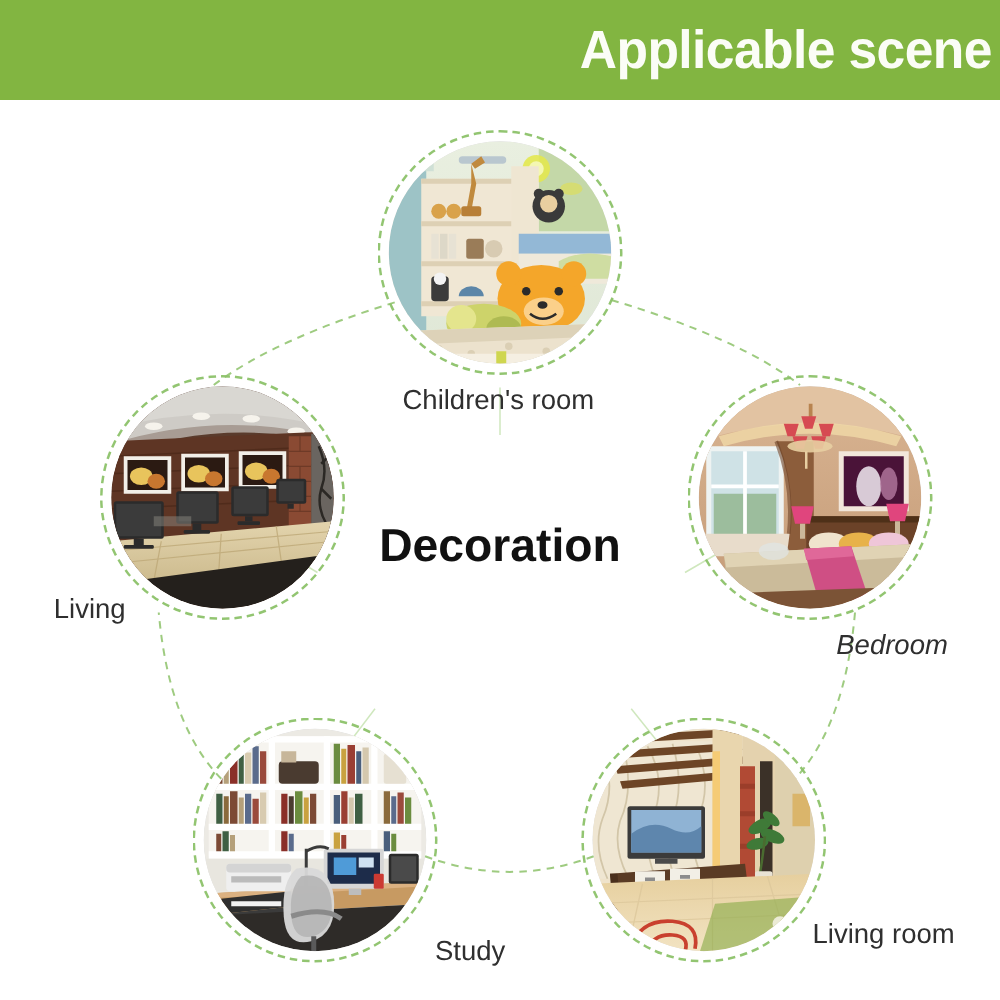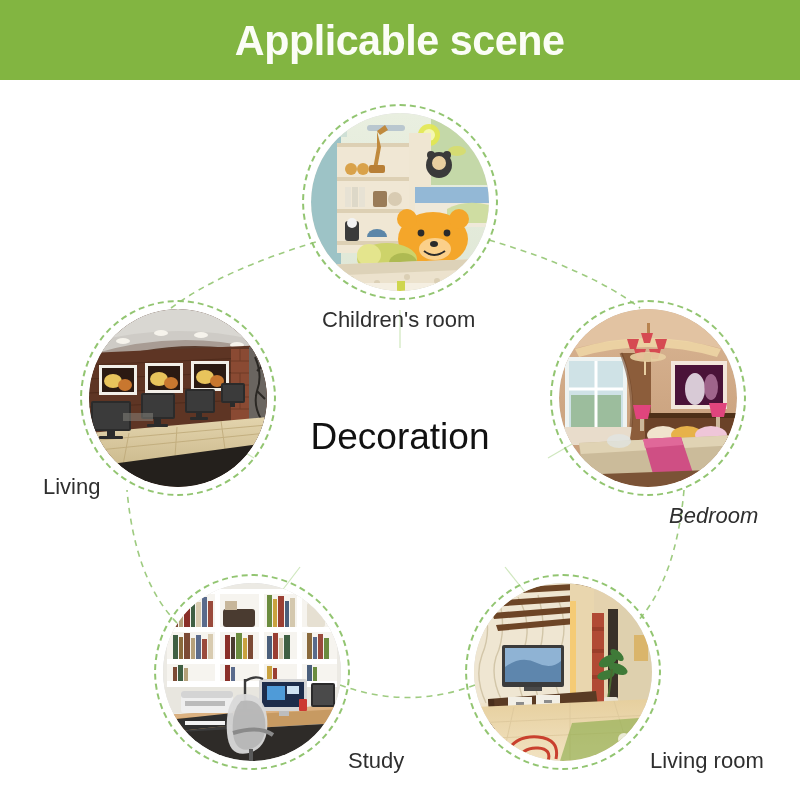--- a/index.html
+++ b/index.html
@@ -21,21 +21,21 @@
 
   
   #header-banner {
     position: absolute;
     left: 0; top: 0;
     width: 800px;
     height: 80px;
     background: #82b541;
     display: flex;
     align-items: center;
-    justify-content: center;
+    justify-content: flex-end;
   }
   #header-title {
     color: #fbfdf6;
     font-family: "Liberation Sans", sans-serif;
     font-weight: bold;
     font-size: 43px;
     letter-spacing: -0.5px;
     transform: scaleX(0.96);
     line-height: 1;
     white-space: nowrap;
@@ -92,21 +92,21 @@
   }
 
   
   #center-title {
     position: absolute;
     left: 0;
     top: 338px;
     width: 800px;
     text-align: center;
     font-family: "Liberation Sans", sans-serif;
-    font-weight: normal;
+    font-weight: bold;
     font-size: 37px;
     color: #111111;
     letter-spacing: 0px;
     line-height: 1;
   }
 </style>
 </head>
 <body>
 
 <div id="page">
@@ -381,21 +381,21 @@
             <path d="M98 140 L178 134 L178 178 L86 178 Z" fill="#8fae4e" opacity="0.65"></path>
 
             <g stroke="#c9402e" stroke-width="3" fill="none">
               <path d="M30 176 q8 -24 34 -22 q22 2 18 22"></path>
               <path d="M44 178 q4 -14 20 -13 q14 1 10 13"></path>
             </g>
             <circle cx="150" cy="156" r="6" fill="#f2efe0" opacity="0.9"></circle>
           </g>
         </svg>
       </div>
-      <div class="scene-label" style="left:176px; top:167px;">Living room</div>
+      <div class="scene-label" style="left:176px; top:153px;">Living room</div>
     </div>
 
     <div class="scene-node" style="left:163px; top:503px;">
       <div class="scene-ring"></div>
       <div class="scene-photo">
         <svg width="178" height="178" viewBox="0 0 178 178">
           <defs>
             <clipPath id="clipStudy">
                 <circle cx="89" cy="89" r="89"></circle>
               </clipPath>

